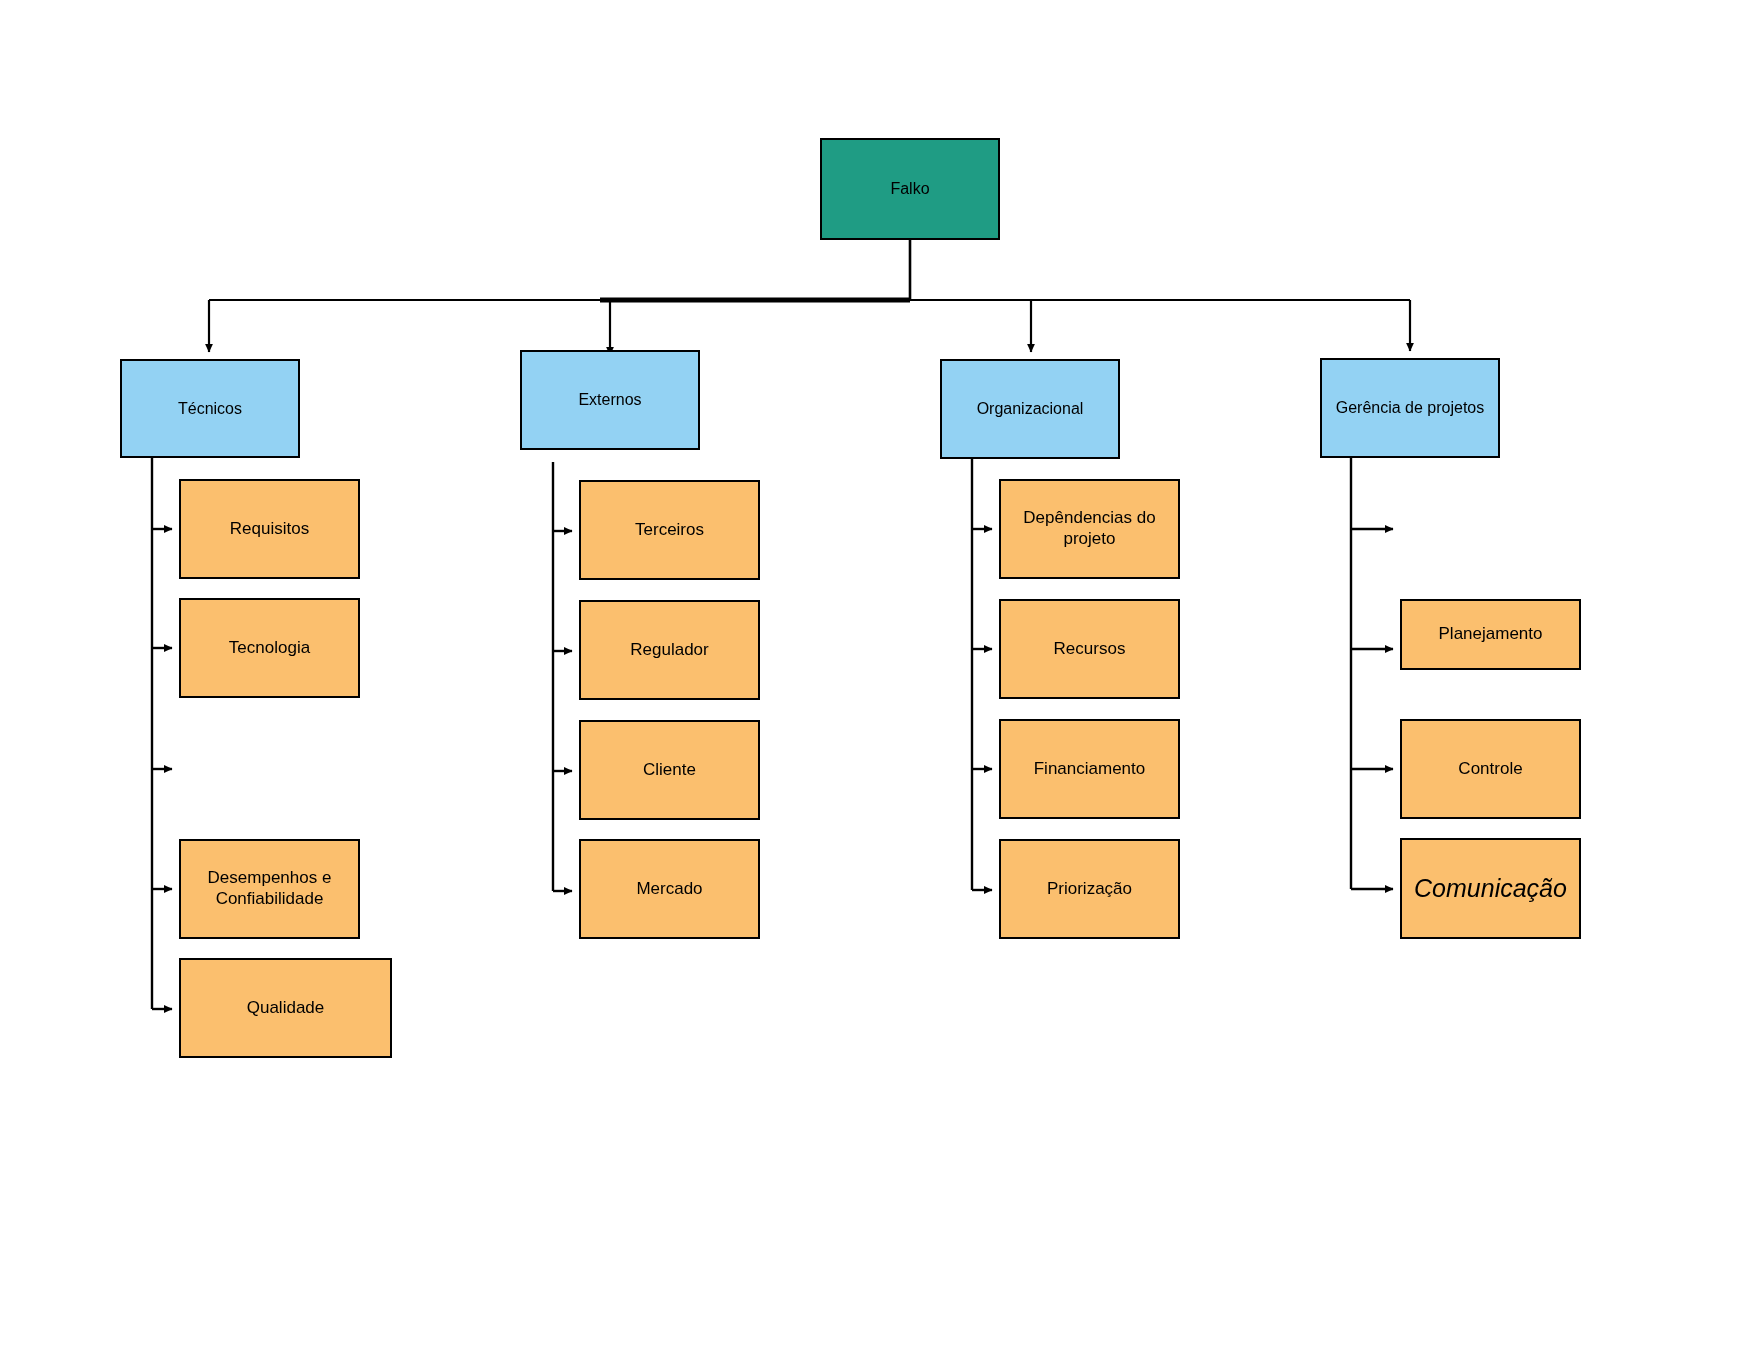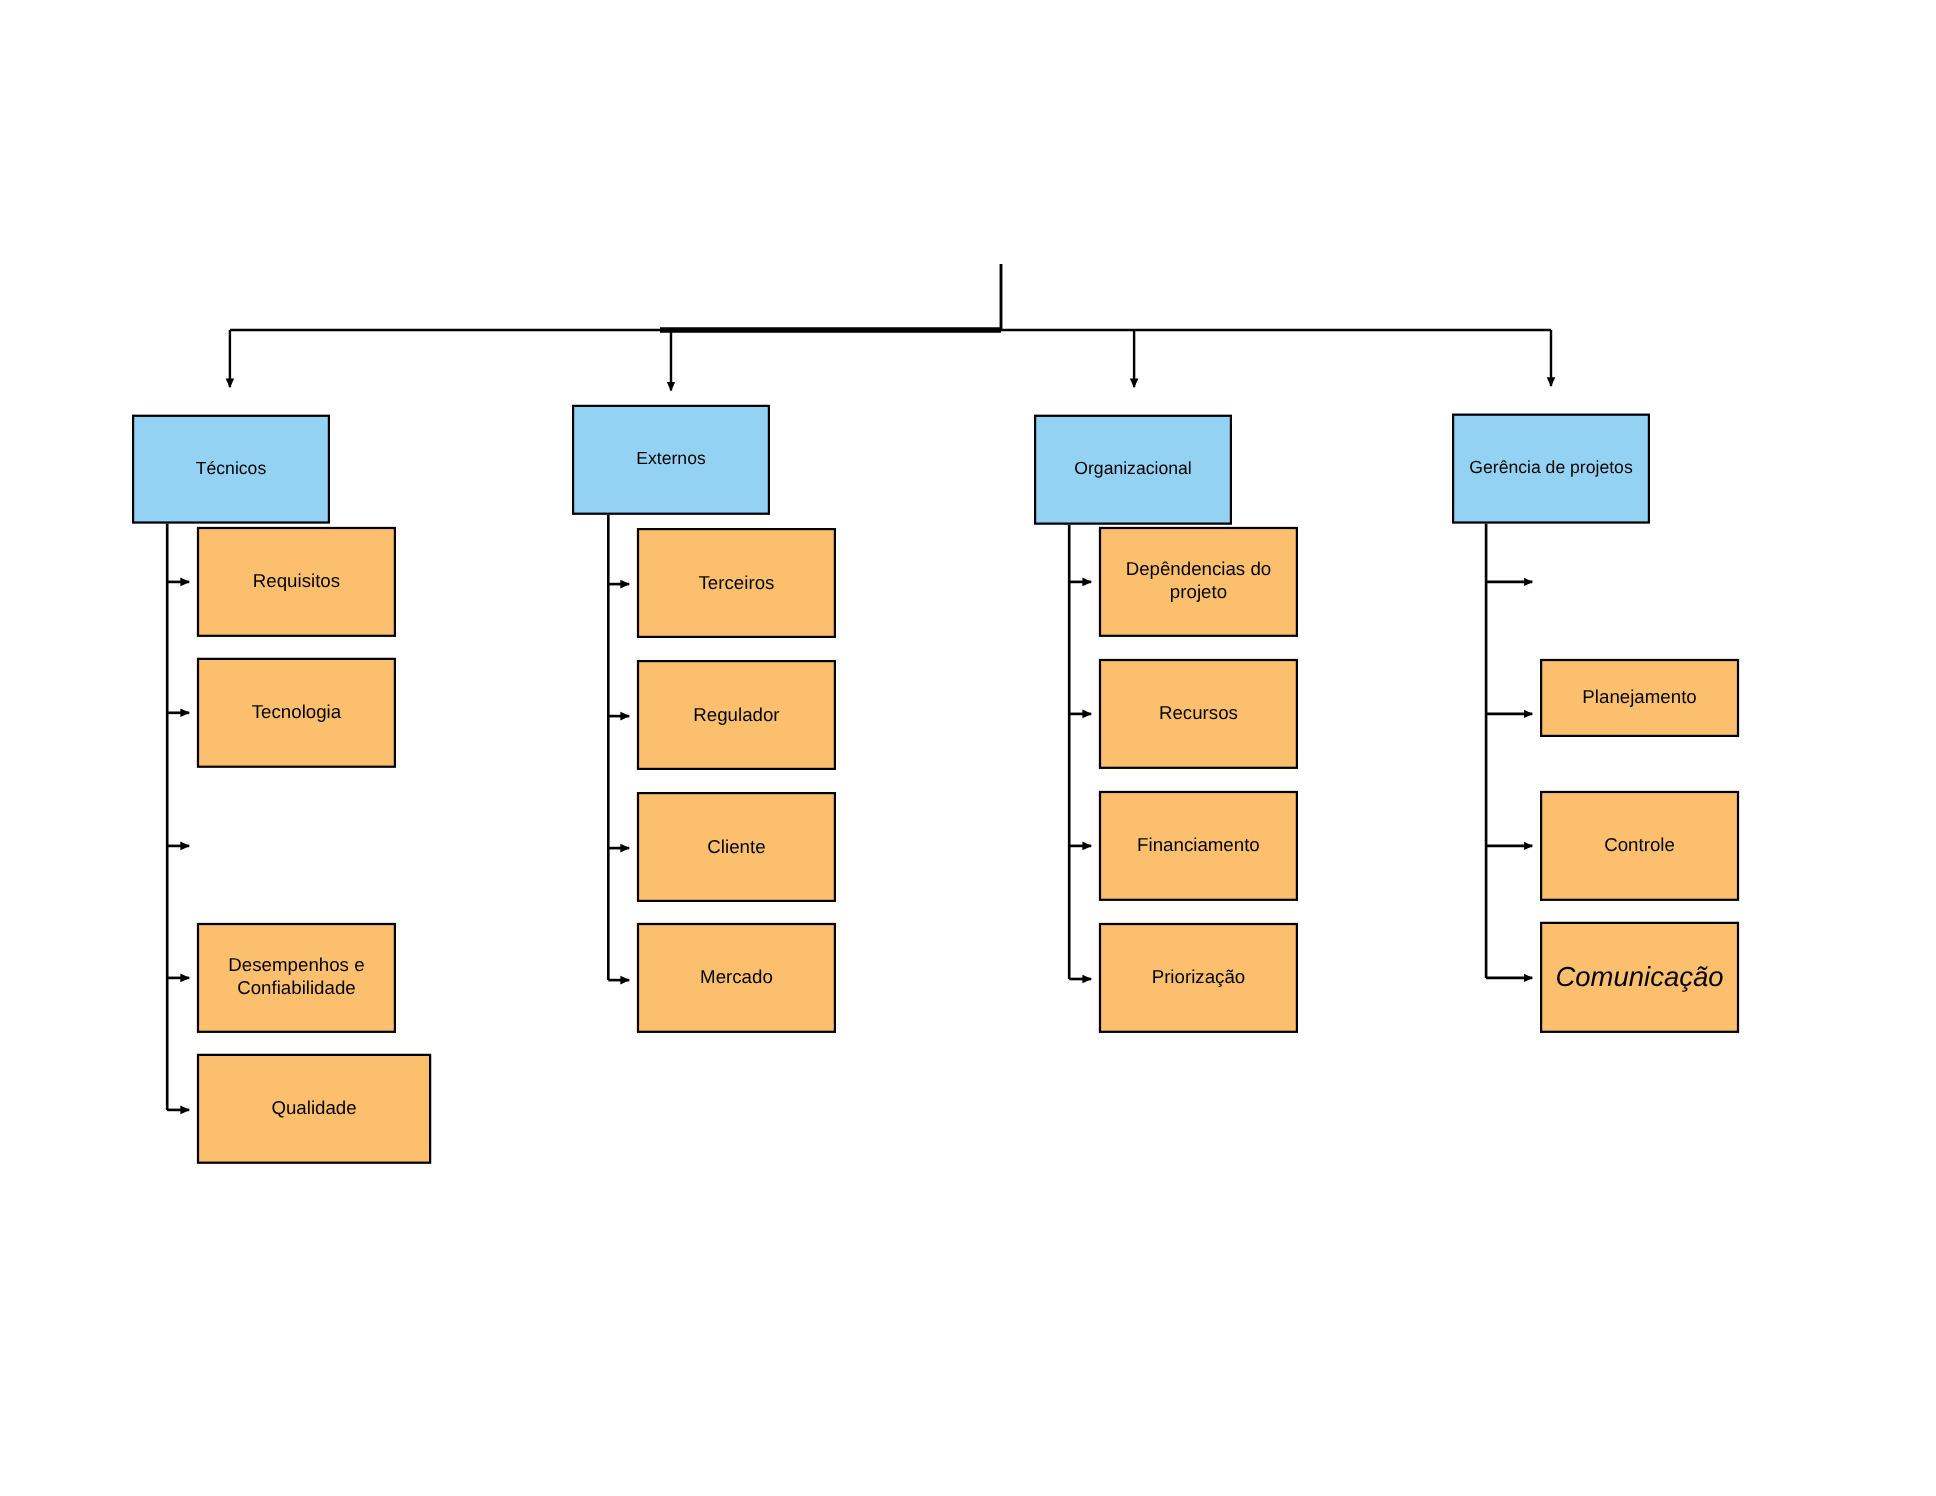--- a/index.html
+++ b/index.html
@@ -40,21 +40,20 @@
     padding: 2px 6px;
     white-space: pre-line;
   }
   .node-root {
     background: #1F9C84;
     font-size: 16px;
   }
   .node-cat {
     background: #93D2F3;
     font-size: 16px;
-    margin-top: 18px;
   }
   .node-leaf {
     background: #FBBF6E;
     font-size: 17px;
   }
   .node-leaf.big {
     font-size: 25px;
   }
 </style>
 </head>
@@ -98,20 +97,21 @@
     <path d="M972,769 L992,769" stroke="#000000" stroke-width="2.4" fill="none" marker-end="url(#arrow)"></path>
     <path d="M972,890 L992,890" stroke="#000000" stroke-width="2.4" fill="none" marker-end="url(#arrow)"></path>
 
     <path d="M1351,458 L1351,889" stroke="#000000" stroke-width="2.4" fill="none"></path>
     <path d="M1351,529 L1393,529" stroke="#000000" stroke-width="2.4" fill="none" marker-end="url(#arrow)"></path>
     <path d="M1351,649 L1393,649" stroke="#000000" stroke-width="2.4" fill="none" marker-end="url(#arrow)"></path>
     <path d="M1351,769 L1393,769" stroke="#000000" stroke-width="2.4" fill="none" marker-end="url(#arrow)"></path>
     <path d="M1351,889 L1393,889" stroke="#000000" stroke-width="2.4" fill="none" marker-end="url(#arrow)"></path>
   </svg>
 
+  <div class="node node-root" style="left:820px; top:138px; width:180px; height:102px;">Falko</div>
 
   <div class="node node-cat" style="left:120px; top:359px; width:180px; height:99px;">Técnicos</div>
 
   <div class="node node-cat" style="left:520px; top:350px; width:180px; height:100px;">Externos</div>
 
   <div class="node node-cat" style="left:940px; top:359px; width:180px; height:100px;">Organizacional</div>
 
   <div class="node node-cat" style="left:1320px; top:358px; width:180px; height:100px;">Gerência de projetos</div>
 
   <div class="node node-leaf" style="left:179px; top:479px; width:181px; height:100px;">Requisitos</div>

